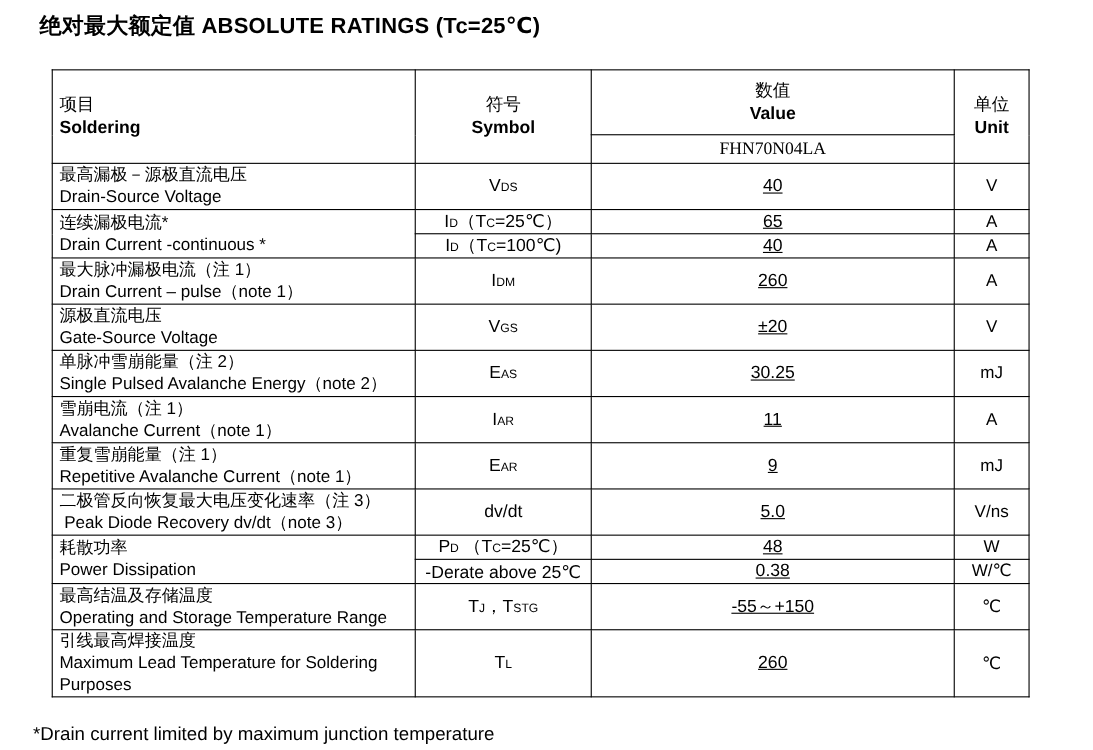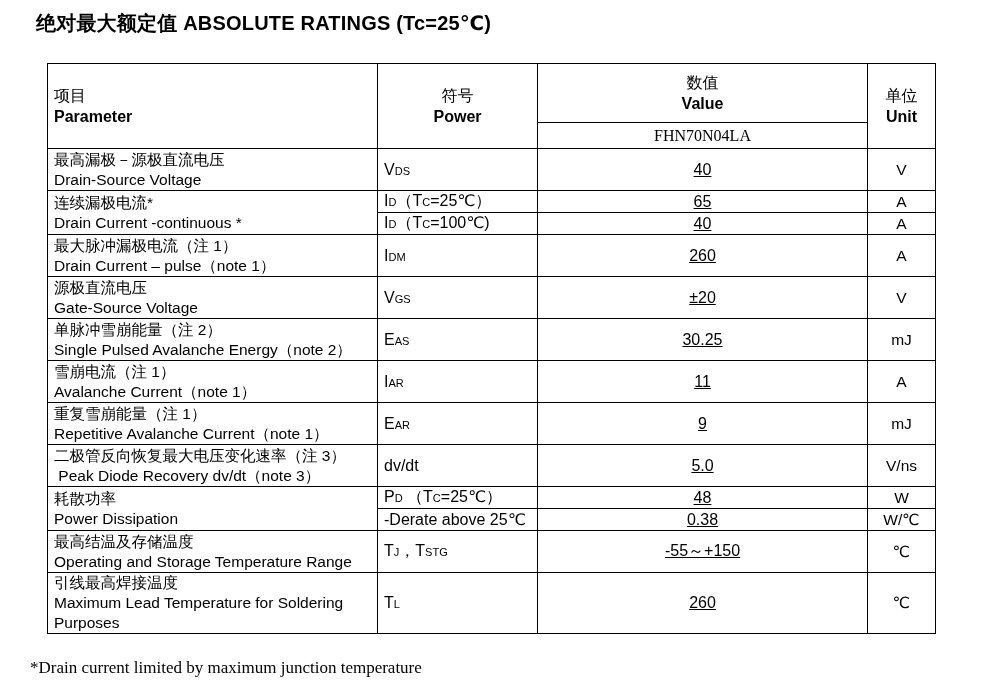--- a/index.html
+++ b/index.html
@@ -23,57 +23,57 @@
   }
   tr.h1 { height:59px; }
   tr.h2 { height:26px; }
   tr.r-tall { height:42px; }
   tr.r-sub  { height:22px; }
   tr.r-last { height:56px; }
   .param { text-align:left; font-size:15.5px; line-height:20px;margin-left:20px; }
   .param .en { display:block; }
   .param .cn { display:block; }
   .center { text-align:center; }
-  .sym  { font-size:16px; white-space:nowrap; }
+  .sym  { font-size:16px; text-align:center; white-space:nowrap; }
   .val  { font-size:16px; text-align:center;text-decoration:underline; }
   .unit { font-size:15.5px; text-align:center; }
   .sm { font-size:69%; }
   th.hcell { font-size:16px; line-height:21px; }
   th.hleft { text-align:left; padding-left:8px; }
   .hd-en { font-weight:bold; display:block; }
   .hd-cn { font-weight:normal; display:block; }
   .model { font-weight:bold; font-size:16px; text-align:center;font-family:Liberation Serif, serif; }
   .footnote {
     position:absolute; left:30px; font-size:17px; white-space:nowrap;
   }
   .fn-1 { top:668px;margin-top:14px; }
-  .fn-2 { top:658px;font-family:Liberation Serif, serif; }
+  .fn-2 { top:658px; }
 </style>
 </head>
 <body>
 
 <div class="page-title">绝对最大额定值 ABSOLUTE RATINGS (Tc=25℃)</div>
 
 <table class="ratings">
   <colgroup>
     <col style="width:330px">
     <col style="width:160px">
     <col style="width:330px">
     <col style="width:68px">
   </colgroup>
   <tbody>
 
     <tr class="h1">
       <th class="hcell hleft" rowspan="2">
         <span class="hd-cn">项目</span>
-        <span class="hd-en">Parameter</span>
+        <span class="hd-en">Soldering</span>
       </th>
       <th class="hcell center" rowspan="2">
         <span class="hd-cn">符号</span>
-        <span class="hd-en">Power</span>
+        <span class="hd-en">Symbol</span>
       </th>
       <th class="hcell center">
         <span class="hd-cn">数值</span>
         <span class="hd-en">Value</span>
       </th>
       <th class="hcell center" rowspan="2">
         <span class="hd-cn">单位</span>
         <span class="hd-en">Unit</span>
       </th>
     </tr>

